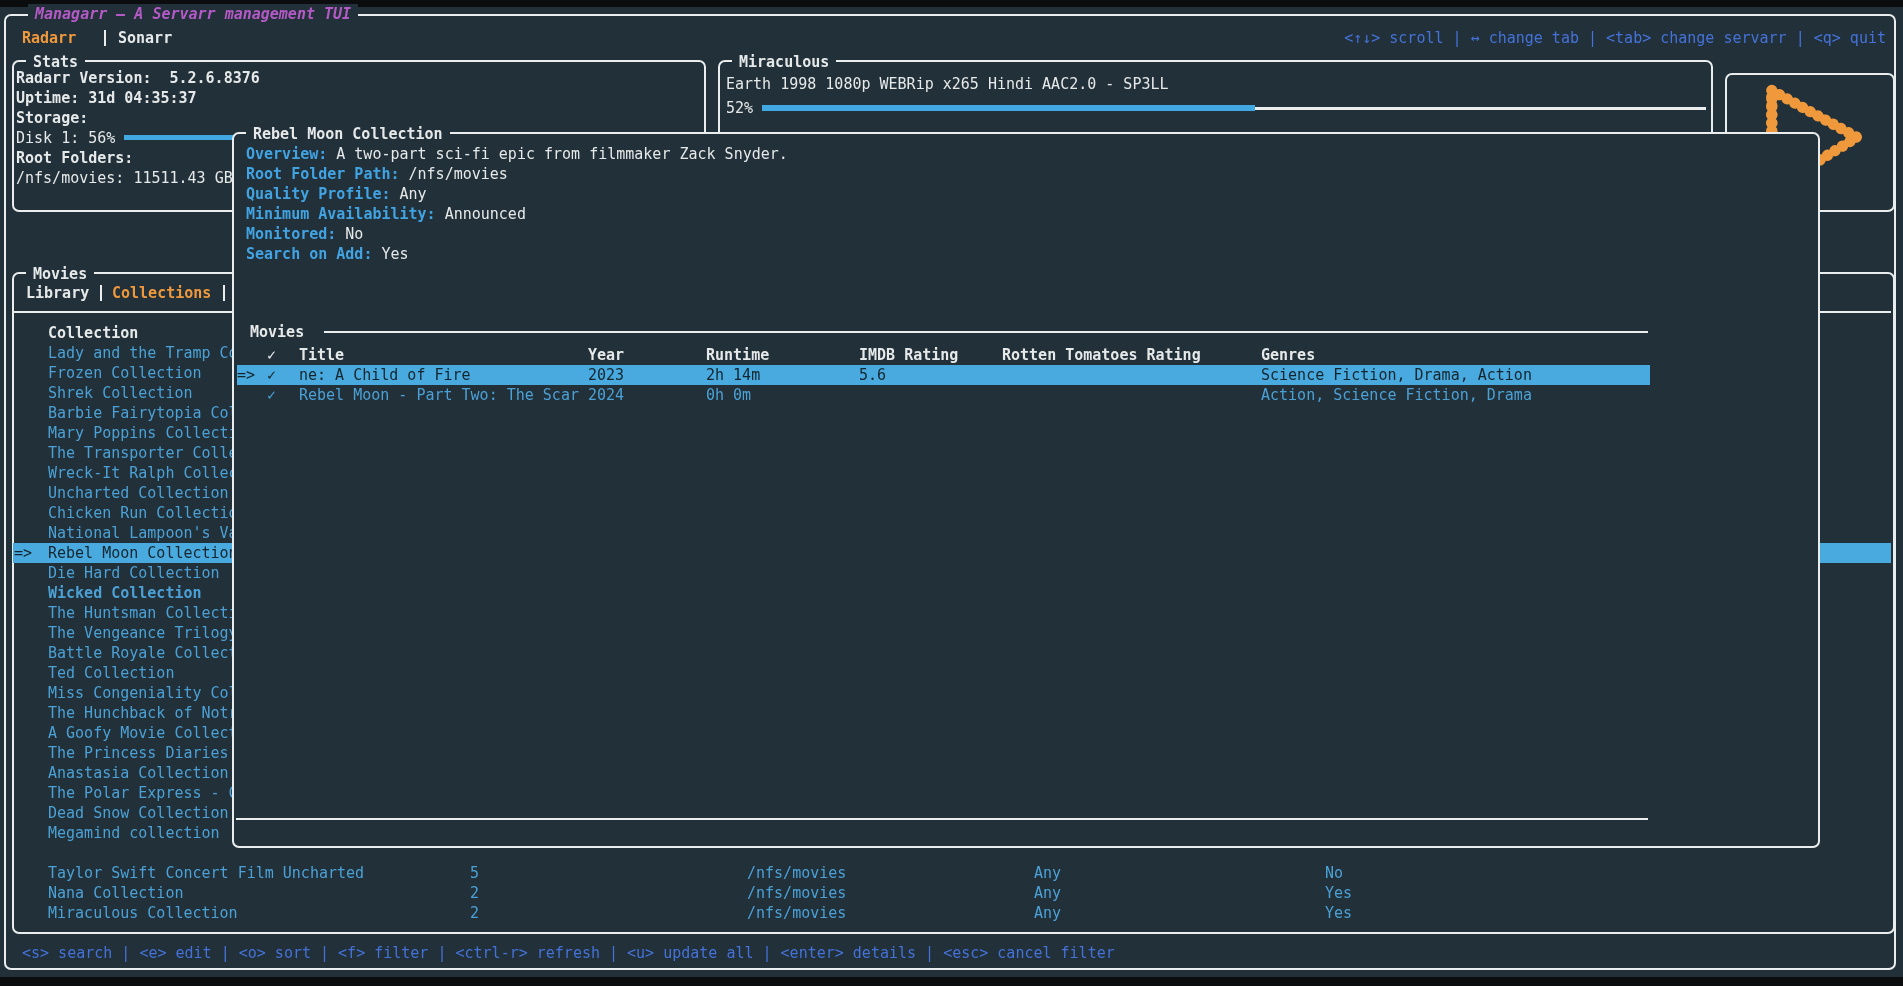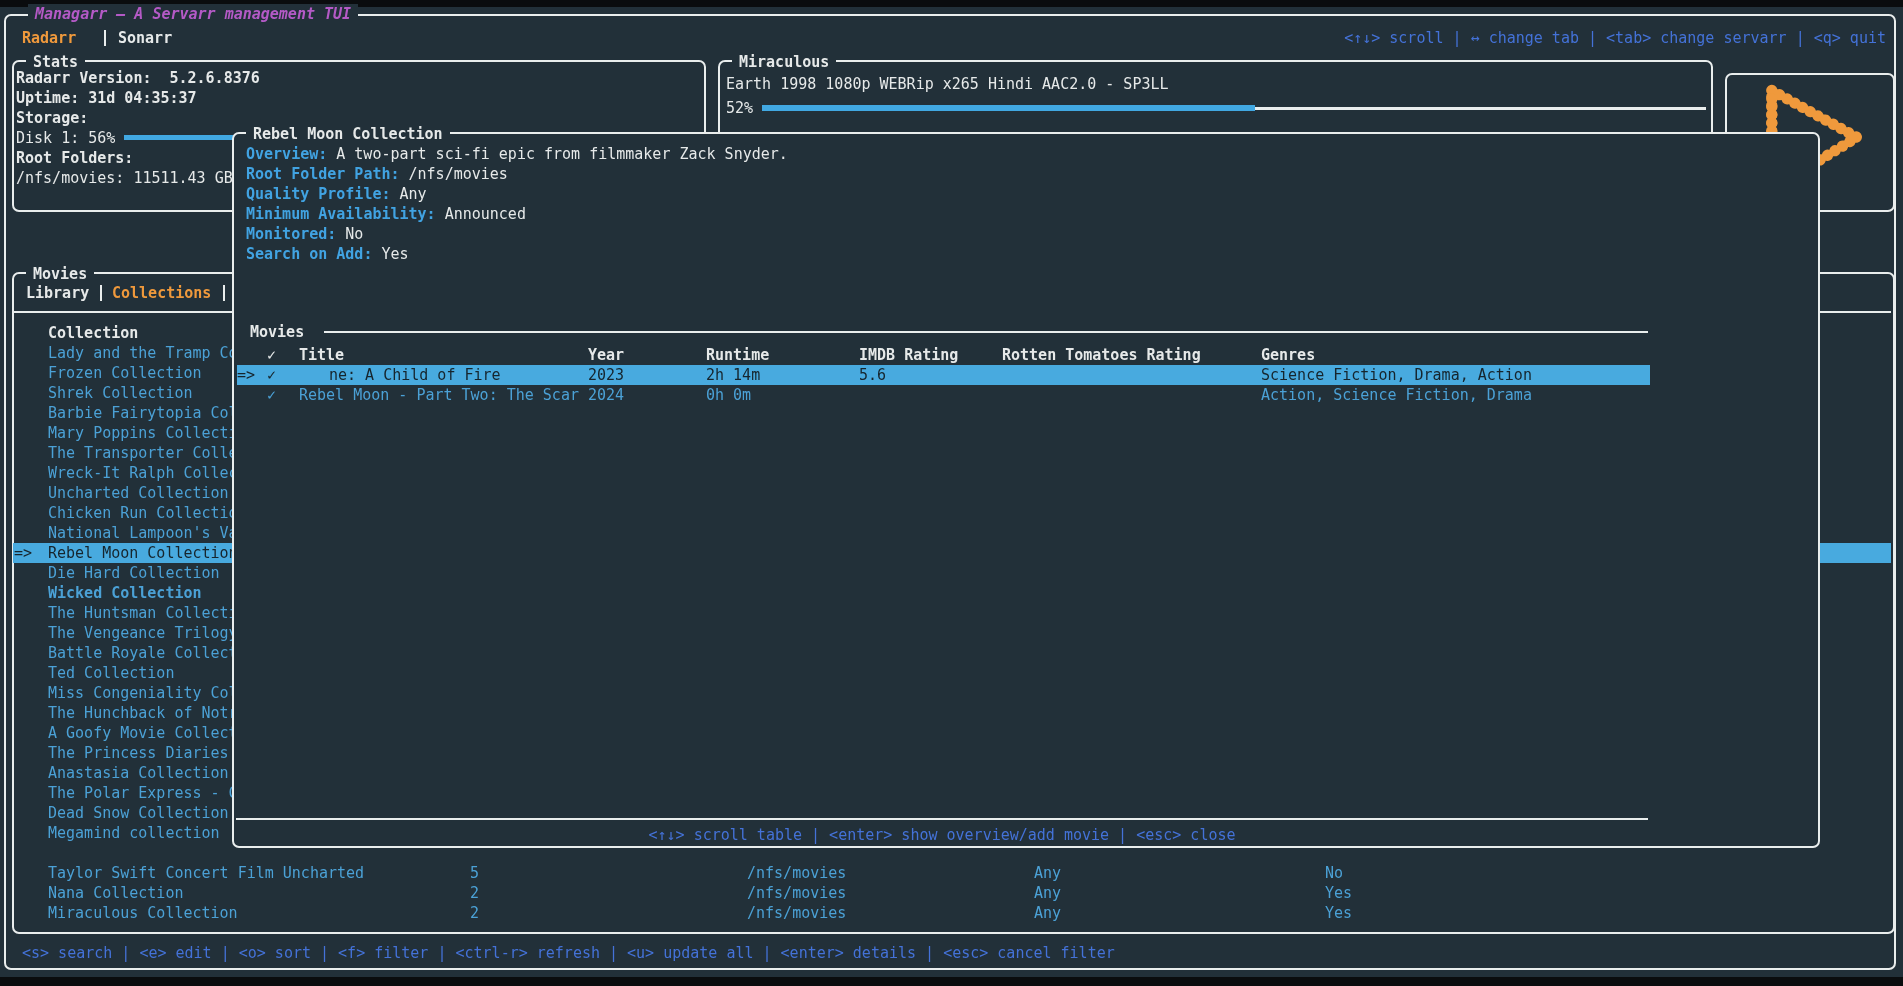--- a/index.html
+++ b/index.html
@@ -197,30 +197,29 @@
   <span class="t b wh" style="left:65px;top:211px;">Title</span>
   <span class="t b wh" style="left:354px;top:211px;">Year</span>
   <span class="t b wh" style="left:472px;top:211px;">Runtime</span>
   <span class="t b wh" style="left:625px;top:211px;">IMDB Rating</span>
   <span class="t b wh" style="left:768px;top:211px;">Rotten Tomatoes Rating</span>
   <span class="t b wh" style="left:1027px;top:211px;">Genres</span>
   <div class="rows" id="modal-movie-rows" style="left:3px;top:231px;width:1413px;height:40px;">
       <div class="mrow sel" style="top: 0px;">
         <span class="cell" style="left: 0px;">=&gt;</span>
         <span class="cell" style="left: 30px;">✓</span>
-        <span class="cell" style="left: 62px; margin-left: 30px;">ne: A Child of Fire</span>
+        <span class="cell" style="left: 62px;">ne: A Child of Fire</span>
         <span class="cell" style="left: 351px;">2023</span>
         <span class="cell" style="left: 469px;">2h 14m</span>
         <span class="cell" style="left: 622px;">5.6</span>
         <span class="cell" style="left: 1024px;">Science Fiction, Drama, Action</span>
       </div>
       <div class="mrow" style="top: 20px;">
         <span class="cell" style="left: 30px;">✓</span>
         <span class="cell" style="left: 62px;">Rebel Moon - Part Two: The Scar</span>
         <span class="cell" style="left: 351px;">2024</span>
         <span class="cell" style="left: 469px;">0h 0m</span>
         <span class="cell" style="left: 1024px;">Action, Science Fiction, Drama</span>
       </div>
     </div>
   <div class="rule" style="left:2px;top:684px;width:1412px;"></div>
-  <div class="t kb" style="left:0;top:691px;width:1416px;text-align:center;">&lt;↑↓&gt; scroll table | &lt;enter&gt; show overview/add movie | &lt;esc&gt; close</div>
 </div>
 <div class="ptitle" id="modal-title" style="left:246px;top:124px;">Rebel Moon Collection</div>
 
 </body></html>

